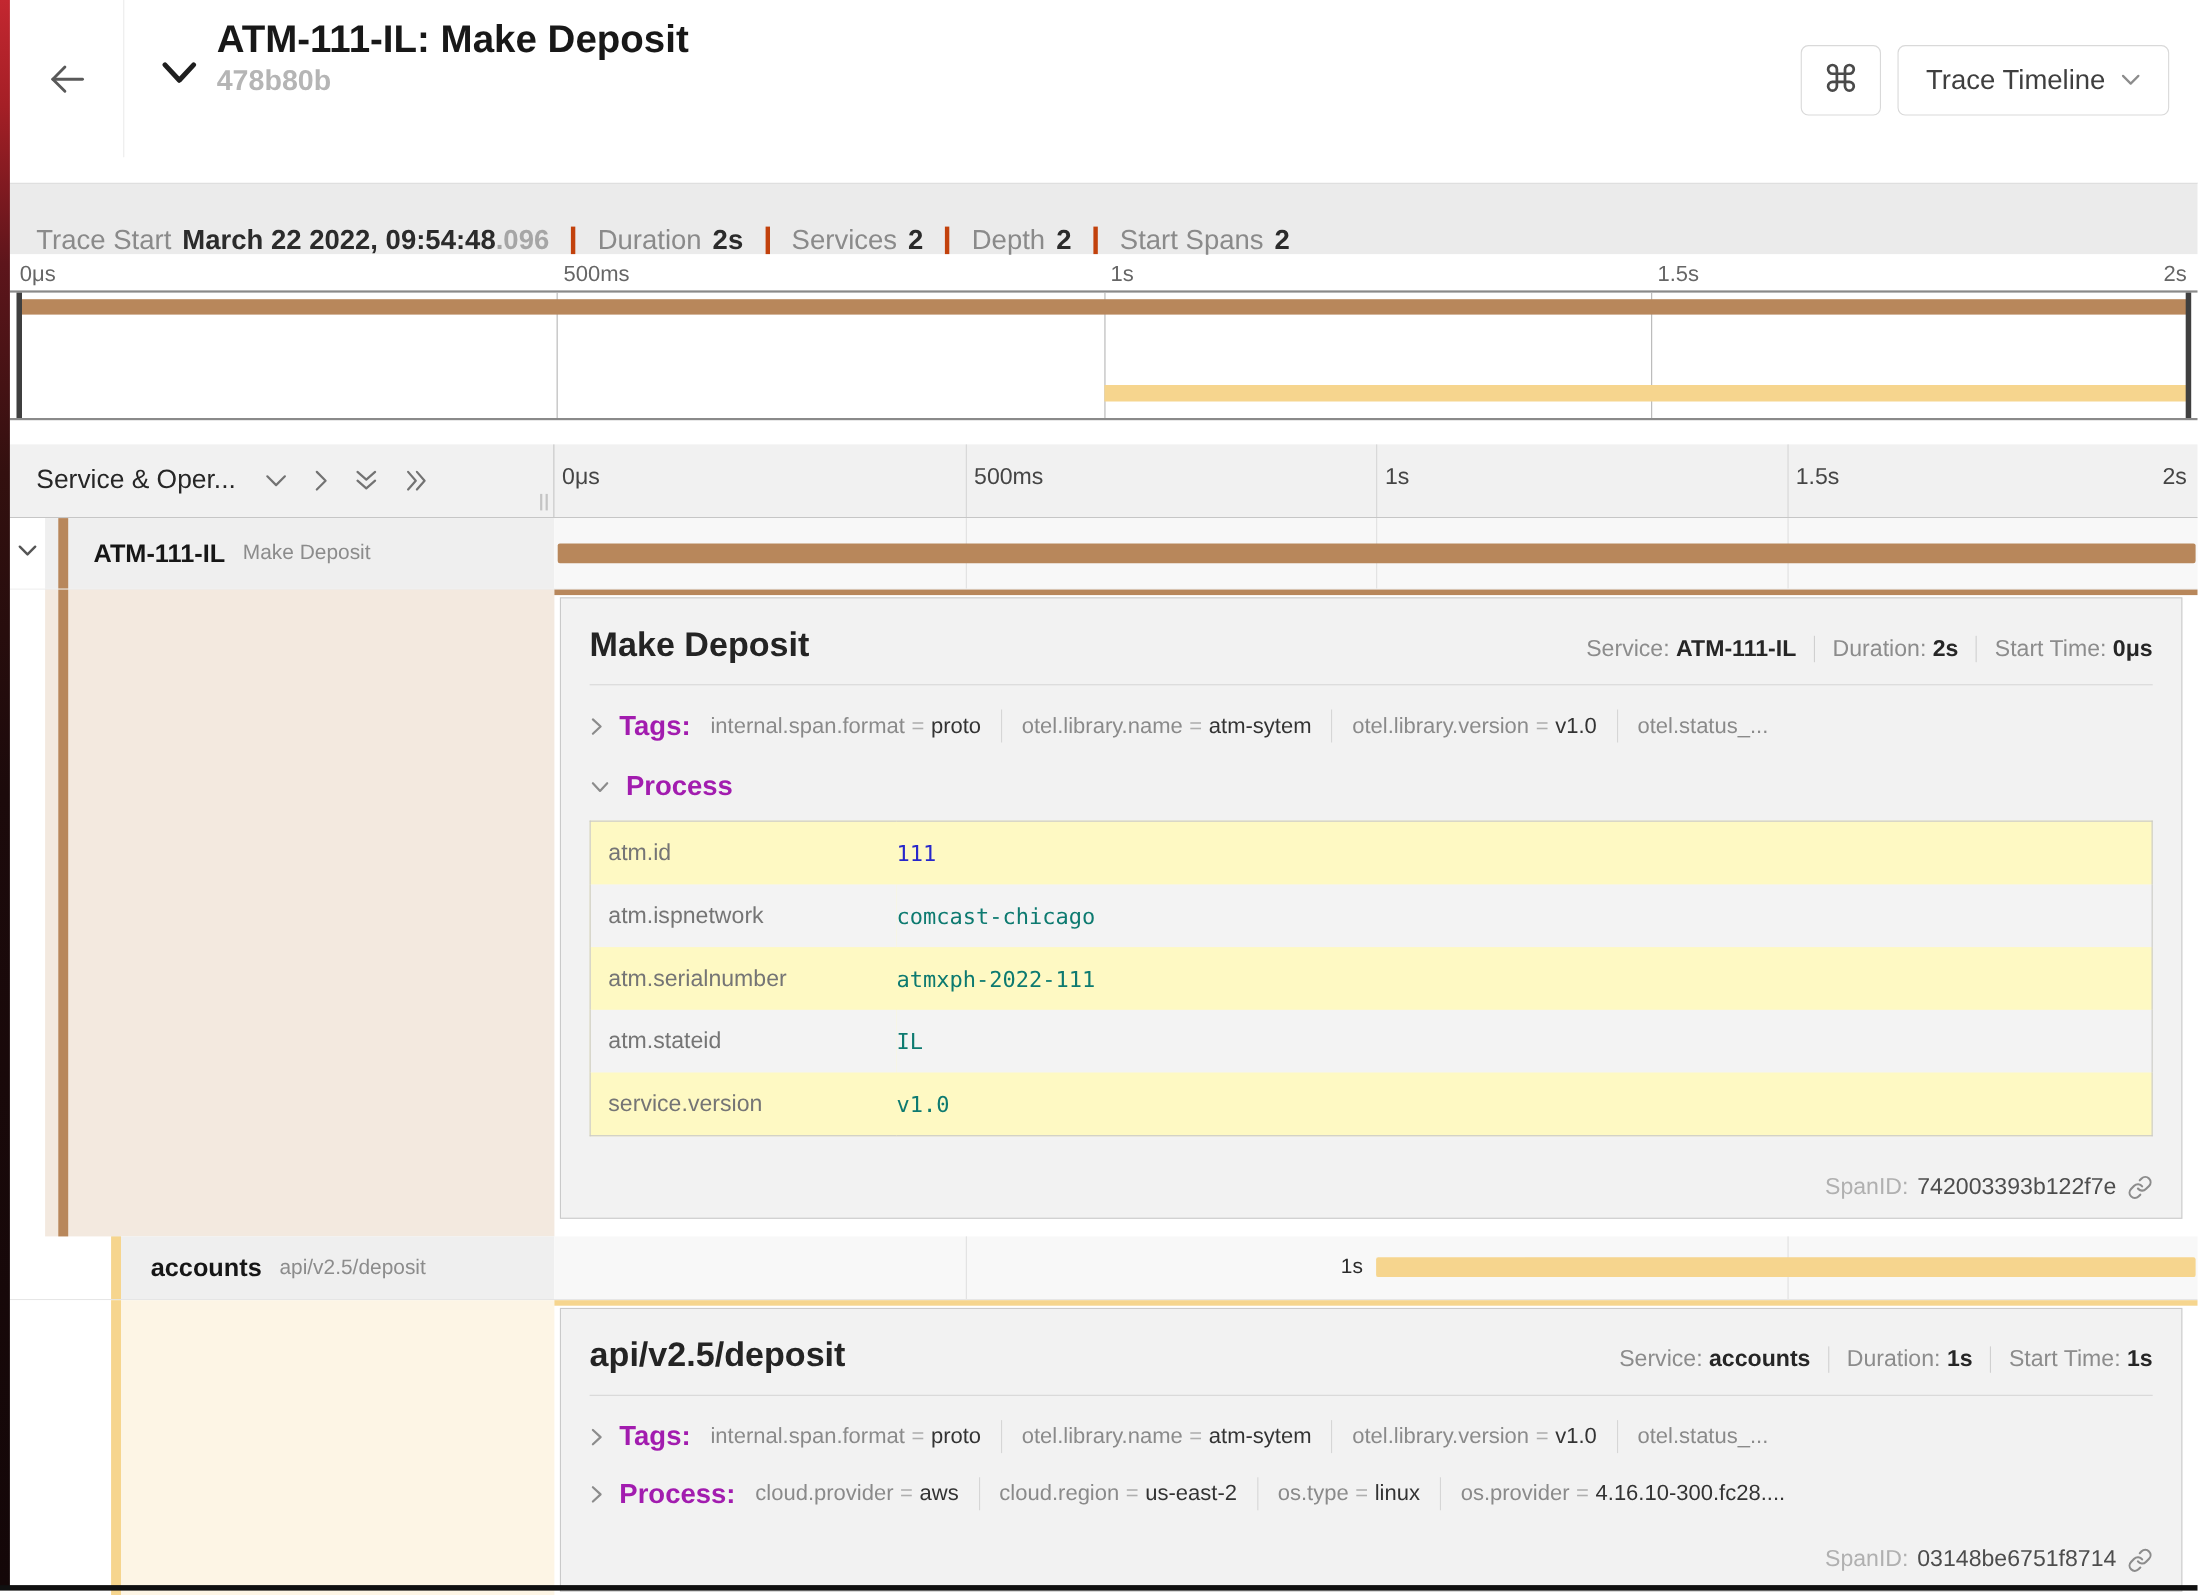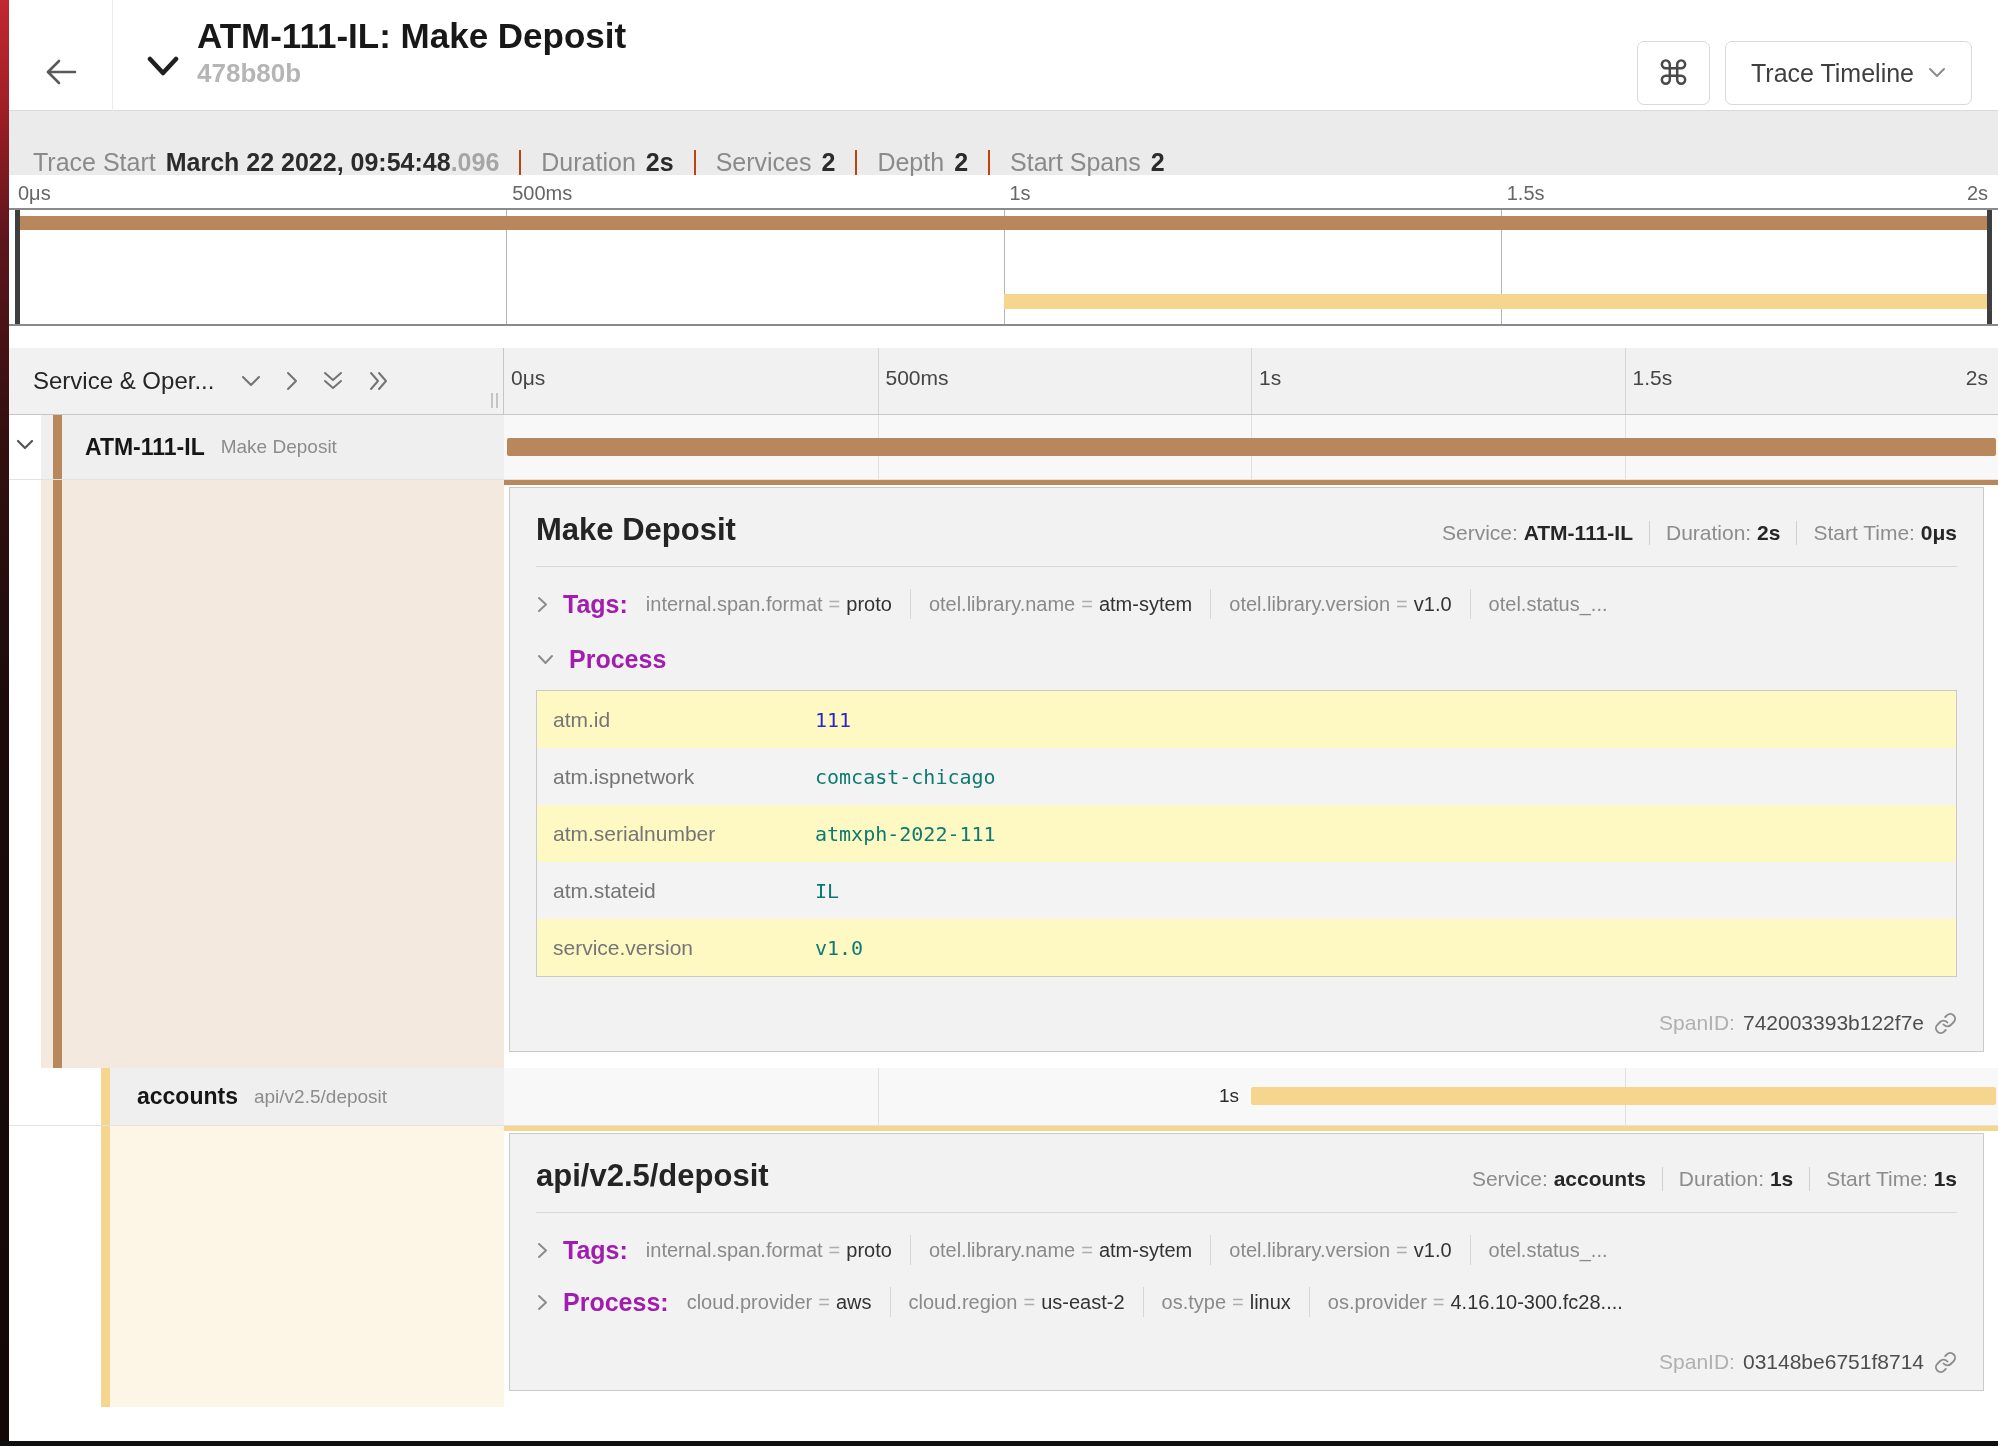--- a/index.html
+++ b/index.html
@@ -4,21 +4,21 @@
 <style>
   html,body{margin:0;padding:0;background:#fff;}
   .page{position:relative;width:1998px;height:1450px;background:#fff;overflow:hidden;
         font-family:"Liberation Sans","DejaVu Sans",sans-serif;-webkit-font-smoothing:antialiased;}
   .left-strip{position:absolute;left:0;top:0;width:9px;height:1444px;z-index:6;
     background:linear-gradient(180deg,#c32730 0px,#a51f26 95px,#5d151b 240px,#33100f 430px,#1c0a0b 720px,#140708 100%);}
   .bottom-line{position:absolute;left:0;top:1441px;width:1998px;height:5px;background:#101010;z-index:7;}
   .main{margin-left:9px;width:1989px;}
 
   
-  .topbar{position:relative;height:110px;background:#fff;padding-left:38px;}
+  .topbar{position:relative;height:166px;background:#fff;padding-left:38px;}
   .back-cell{position:absolute;left:0;top:0;width:103px;height:143px;border-right:1px solid #ececec;
     display:flex;align-items:center;justify-content:center;cursor:pointer;}
   .title-wrap{position:absolute;left:138px;top:16px;display:flex;}
   .big-chev{margin-top:40px;display:flex;cursor:pointer;}
   .titles{margin-left:18px;}
   .trace-title{font-size:35px;font-weight:700;color:#181818;line-height:1.15;}
   .trace-id{font-size:26px;font-weight:700;color:#b5b5b5;margin-top:2px;}
   .find-group{position:absolute;left:807px;top:41px;height:64px;display:flex;}
   .find-input{width:556px;height:64px;box-sizing:border-box;border:1px solid #d9d9d9;border-radius:5px 0 0 5px;
     font-size:25px;padding:0 0 0 20px;color:#444;outline:none;font-family:inherit;background:#fff;}
@@ -27,21 +27,21 @@
     background:#f7f7f7;display:flex;align-items:center;justify-content:space-evenly;}
   .addon-icon{display:flex;cursor:pointer;}
   .cmd-btn{position:absolute;left:1628px;top:41px;width:73px;height:64px;border:1px solid #d9d9d9;border-radius:7px;
     background:#fff;font-size:34px;color:#4a4a4a;display:flex;align-items:center;justify-content:center;font-family:inherit;cursor:pointer;}
   .view-btn{position:absolute;left:1716px;top:41px;width:247px;height:64px;border:1px solid #d9d9d9;border-radius:7px;
     background:#fff;font-size:25px;color:#3f3f3f;display:flex;align-items:center;justify-content:center;gap:14px;font-family:inherit;cursor:pointer;}
 
   
   .summary-bar{height:65px;background:#ebebeb;border-top:1px solid #dadada;display:flex;align-items:flex-end;
     padding-left:24px;font-size:25px;color:#8a8a8a;box-sizing:border-box;}
-  .sum-item{display:flex;align-items:center;gap:10px;padding:0 20px;border-left:2px solid #c2410c;line-height:1;white-space:nowrap;}
+  .sum-item{display:flex;align-items:center;gap:10px;padding:0 20px;border-left:4px solid #c2410c;line-height:1;white-space:nowrap;}
   .sum-item.first{border-left:none;padding-left:0;}
   .sum-item b{color:#2b2b2b;font-weight:700;}
   .sum-ms{color:#a6a6a6;font-weight:700;}
 
   
   .mm-ruler{position:relative;height:33px;font-size:20px;color:#666;}
   .mmt{position:absolute;bottom:3px;}
   .mmt0{left:9px}.mmt1{left:calc(25% + 6px)}.mmt2{left:calc(50% + 6px)}.mmt3{left:calc(75% + 6px)}.mmt4{right:10px}
   .minimap{position:relative;height:114px;border-top:2px solid #8a8a8a;border-bottom:2px solid #8a8a8a;background:#fff;}
   .mm-grid{position:absolute;top:0;bottom:0;width:1px;background:#b5b5b5;}

